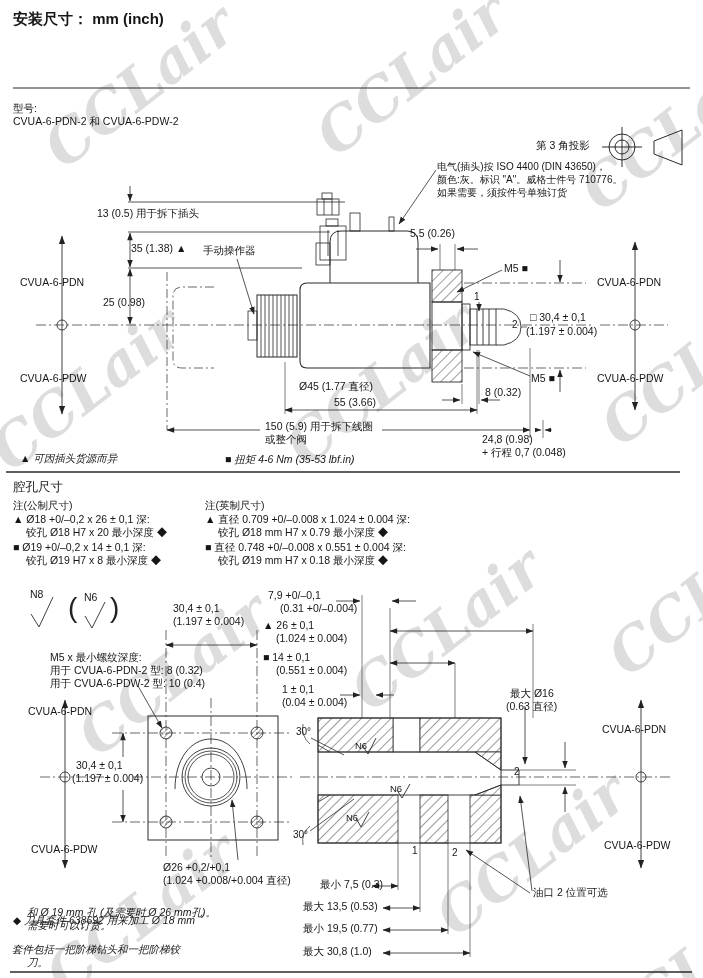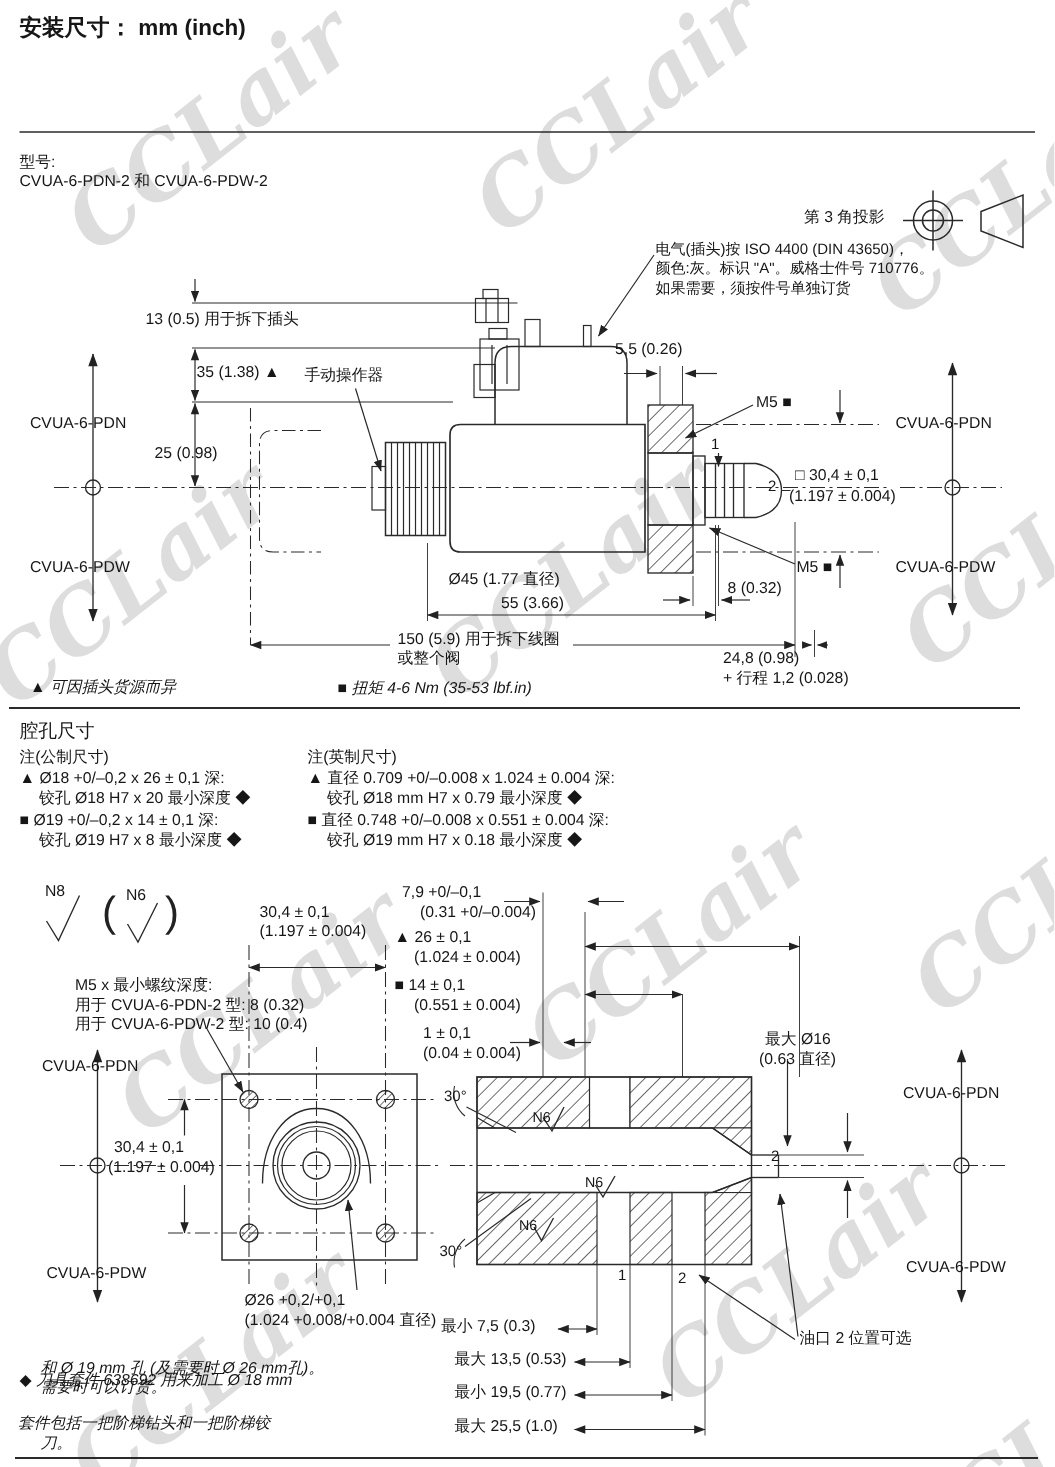--- a/index.html
+++ b/index.html
@@ -306,21 +306,21 @@
   <div class="lbl" style="left:526px;top:325px">(1.197 ± 0.004)</div>
   <div class="lbl" style="left:597px;top:372px">CVUA-6-PDW</div>
   <div class="lbl" style="left:531px;top:372px">M5 ■</div>
 
   <div class="lbl" style="left:299px;top:380px">Ø45 (1.77 直径)</div>
   <div class="lbl" style="left:485px;top:386px">8 (0.32)</div>
   <div class="lbl" style="left:334px;top:396px">55 (3.66)</div>
   <div class="lbl" style="left:265px;top:420px">150 (5.9) 用于拆下线圈</div>
   <div class="lbl" style="left:265px;top:433px">或整个阀</div>
   <div class="lbl" style="left:482px;top:433px">24,8 (0.98)</div>
-  <div class="lbl" style="left:482px;top:446px">+ 行程 1,2 (0.028)</div>
+  <div class="lbl" style="left:482px;top:446px">+ 行程 0,7 (0.048)</div>
 
   <div class="lbl" style="left:20px;top:452px">
     <span class="rm">▲</span>
     <span class="it">可因插头货源而异</span>
   </div>
   <div class="lbl" style="left:225px;top:453px">
     <span class="rm">■</span>
     <span class="it">扭矩 4-6 Nm (35-53 lbf.in)</span>
   </div>
 
@@ -375,24 +375,24 @@
   <div class="lbl" style="left:602px;top:723px">CVUA-6-PDN</div>
   <div class="lbl" style="left:604px;top:839px">CVUA-6-PDW</div>
 
   <div class="lbl fs10" style="left:514px;top:766px">2</div>
   <div class="lbl fs10" style="left:412px;top:845px">1</div>
   <div class="lbl fs10" style="left:452px;top:847px">2</div>
 
   <div class="lbl" style="left:163px;top:861px">Ø26 +0,2/+0,1</div>
   <div class="lbl" style="left:163px;top:874px">(1.024 +0.008/+0.004 直径)</div>
 
-  <div class="lbl" style="left:294px;top:878px">最小 7,5 (0.3)</div>
+  <div class="lbl" style="left:320px;top:878px">最小 7,5 (0.3)</div>
   <div class="lbl" style="left:303px;top:900px">最大 13,5 (0.53)</div>
   <div class="lbl" style="left:303px;top:922px">最小 19,5 (0.77)</div>
-  <div class="lbl" style="left:303px;top:945px">最大 25,5 (1.0)</div>
+  <div class="lbl" style="left:303px;top:945px">最大 30,8 (1.0)</div>
 
   <div class="lbl" style="left:533px;top:886px">油口 2 位置可选</div>
 
   <div class="lbl" style="left:13px;top:914px">
     <span class="rm">◆</span>
     <span class="it">刀具套件 638692 用来加工 Ø 18 mm</span>
   </div>
   <div class="lbl it" style="left:27px;top:906px">和 Ø 19 mm 孔 (及需要时 Ø 26 mm孔)。</div>
   <div class="lbl it" style="left:27px;top:919px">需要时可以订货。</div>
   <div class="lbl it" style="left:12px;top:943px">套件包括一把阶梯钻头和一把阶梯铰</div>

